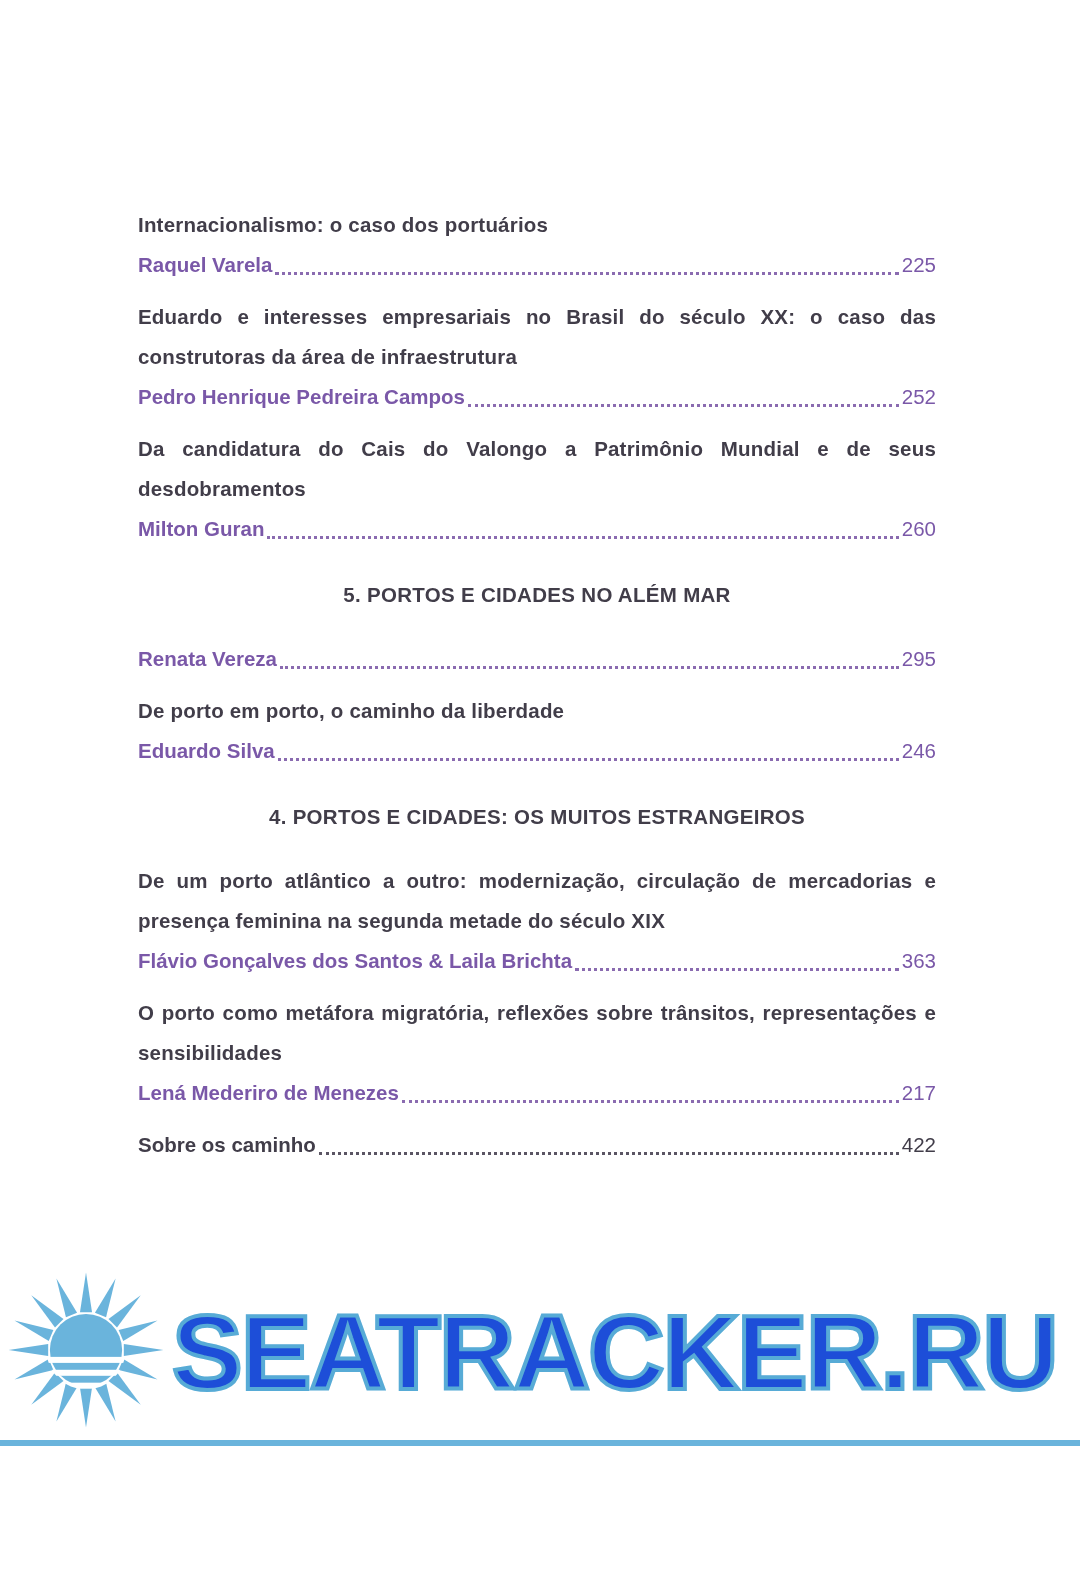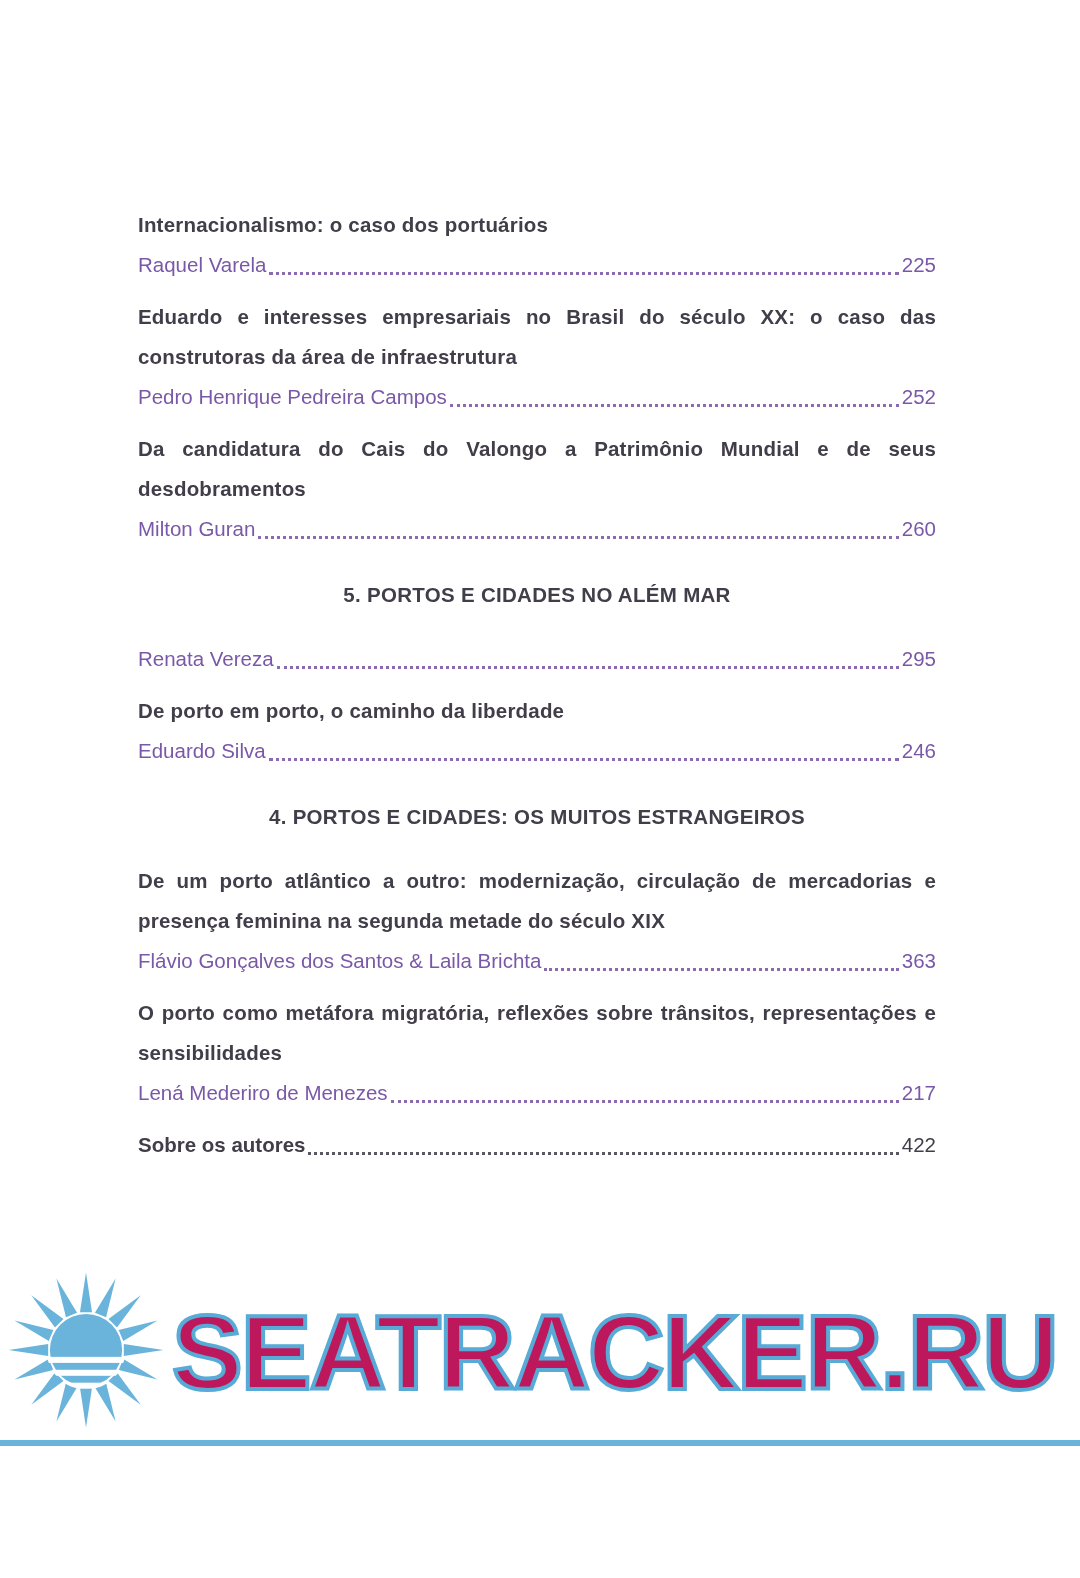--- a/index.html
+++ b/index.html
@@ -27,21 +27,21 @@
     text-align:justify;
     letter-spacing:.2px;
   }
   .dotline {
     display:flex;
     align-items:baseline;
     font-size:20.5px;
     line-height:40px;
     color:#7a58a8;
   }
-  .author { white-space:nowrap; font-weight:400; }
+  .author { white-space:nowrap; font-weight:700; }
   .leader {
     flex:1 1 auto;
     border-bottom:3px dotted #8a6bb0;
     align-self:flex-end;
     margin:0 3px 10px 3px;
     min-width:20px;
   }
   .pagenum { white-space:nowrap; }
   .section-heading {
     font-size:20.5px;
@@ -63,21 +63,21 @@
     display:flex;
     align-items:center;
     overflow:hidden;
   }
   .sun-icon { flex:0 0 auto; margin-left:0; }
   .wm-text {
     flex:0 0 auto;
     font-size:106px;
     font-weight:800;
     letter-spacing:-2px;
-    color:#be185d;
+    color:#1d4ed8;
     -webkit-text-stroke:4px #57abd6;
     white-space:nowrap;
     line-height:1;
     transform:translateY(2px);
   }
   .bottom-bar {
     position:absolute;
     left:0; bottom:0;
     width:100%; height:6px;
     background:#6ab4dc;
@@ -150,21 +150,21 @@
     <section class="entry">
       <h3 class="title">O porto como metáfora migratória, reflexões sobre trânsitos, representações e sensibilidades</h3>
       <div class="dotline">
         <span class="author">Lená Mederiro de Menezes</span>
         <span class="leader"></span>
         <span class="pagenum">217</span>
       </div>
     </section>
 
     <div class="dotline dark">
-      <span class="author">Sobre os autores</span>
+      <span class="author">Sobre os caminho</span>
       <span class="leader"></span>
       <span class="pagenum">422</span>
     </div>
 
   </main>
 
   <div class="watermark">
     <svg class="sun-icon" width="172" height="172" viewBox="0 0 200 200" aria-hidden="true">
       <defs>
         <clipPath id="sunclip">

